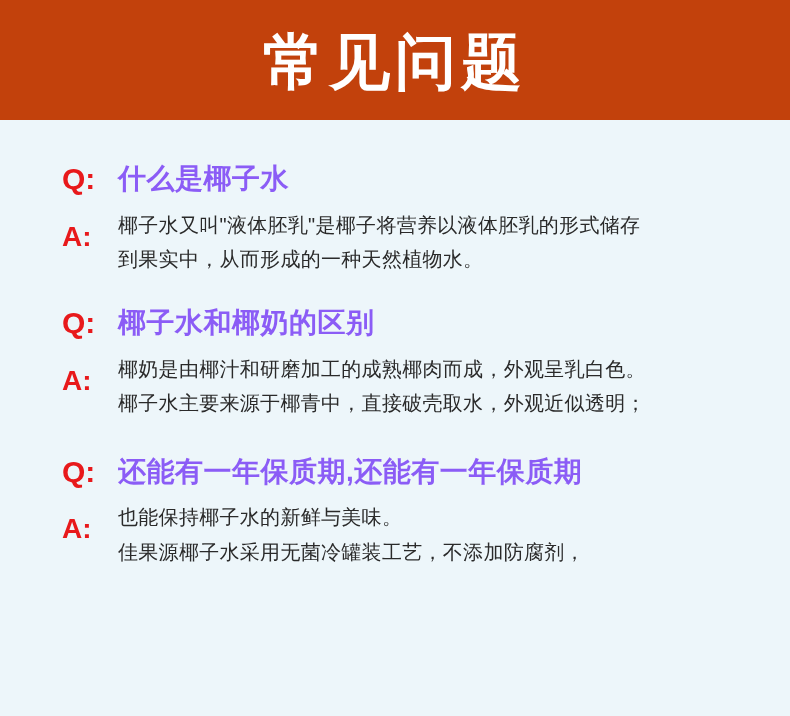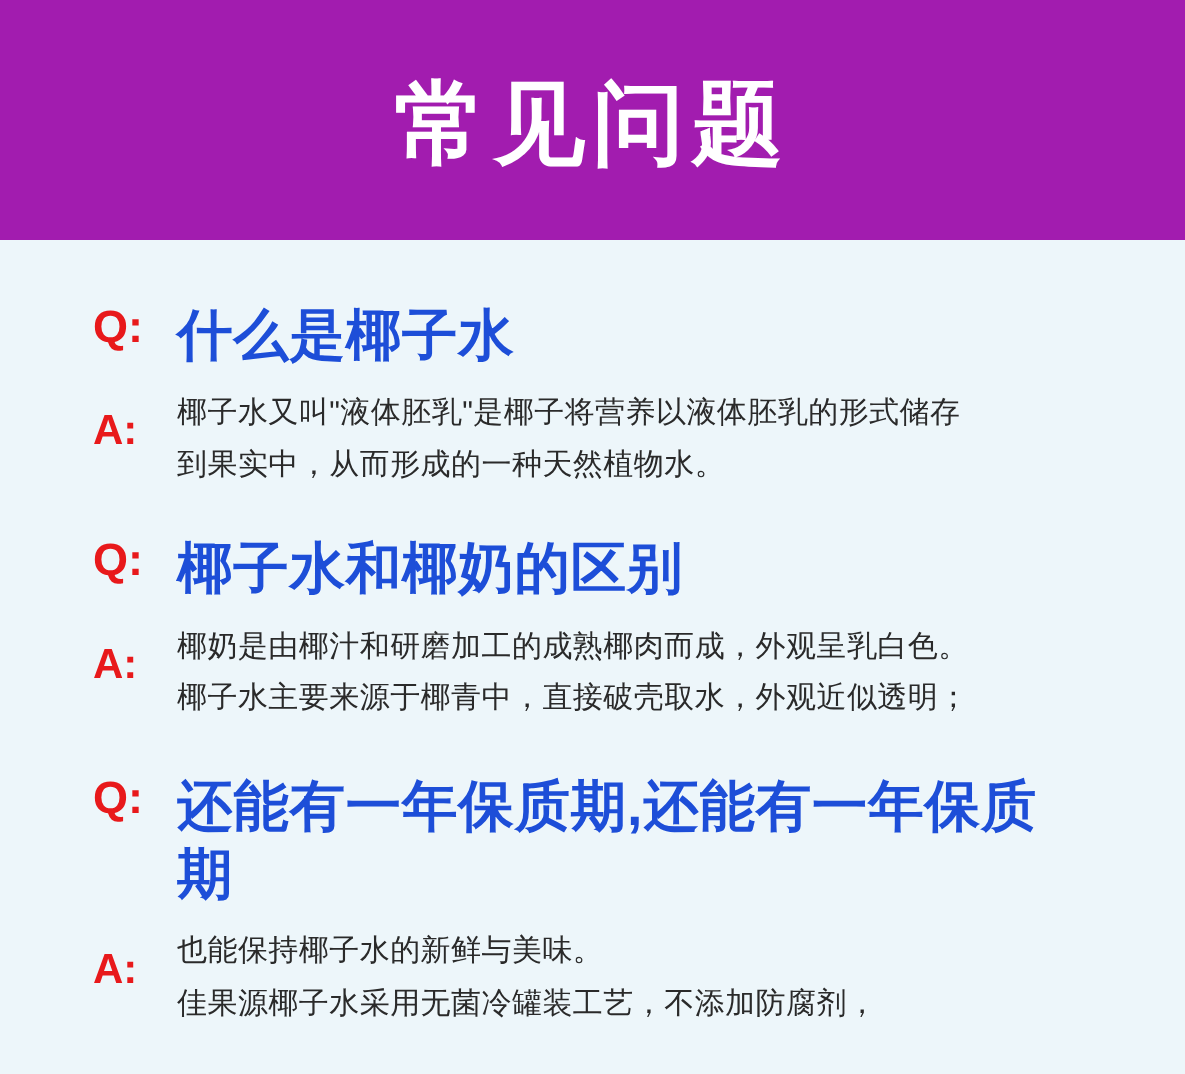--- a/index.html
+++ b/index.html
@@ -14,22 +14,22 @@
     overflow: hidden;
   }
   .page {
     position: relative;
     width: 790px;
     height: 716px;
     background: #edf6fa;
   }
   .header-band {
     width: 790px;
-    height: 160px;
-    background: #a21caf;
+    height: 120px;
+    background: #c2410c;
     display: flex;
     align-items: center;
     justify-content: center;
     box-sizing: border-box;
   }
   .header-title {
     color: #ffffff;
     font-size: 61px;
     font-weight: bold;
     letter-spacing: 5px;
@@ -59,22 +59,22 @@
     line-height: 1.1;
     width: 56px;
     flex: 0 0 56px;
     font-family: "Liberation Sans", sans-serif;
   }
   .marker-a {
     font-size: 28px;
     padding-top: 14px;
   }
   .q-text {
-    color: #1d4ed8;
-    font-size: 37px;
+    color: #8b5cf6;
+    font-size: 28px;
     font-weight: bold;
     line-height: 1.2;
     letter-spacing: 0.5px;
   }
   .a-text {
     color: #2a2a2a;
     font-size: 20px;
     line-height: 1.72;
     letter-spacing: 0.3px;
     max-width: 600px;

